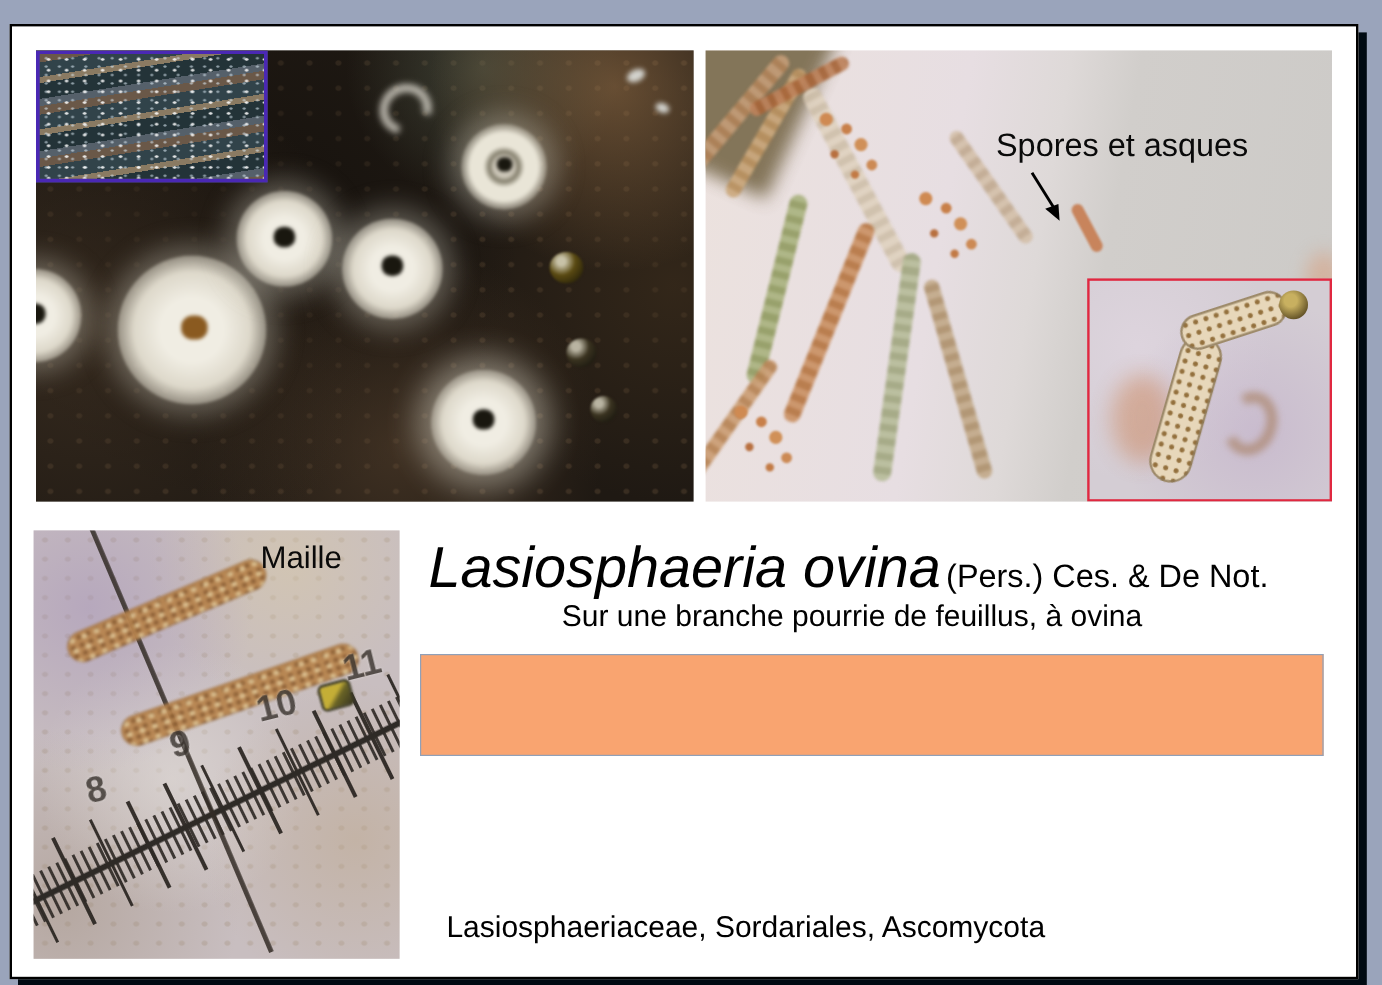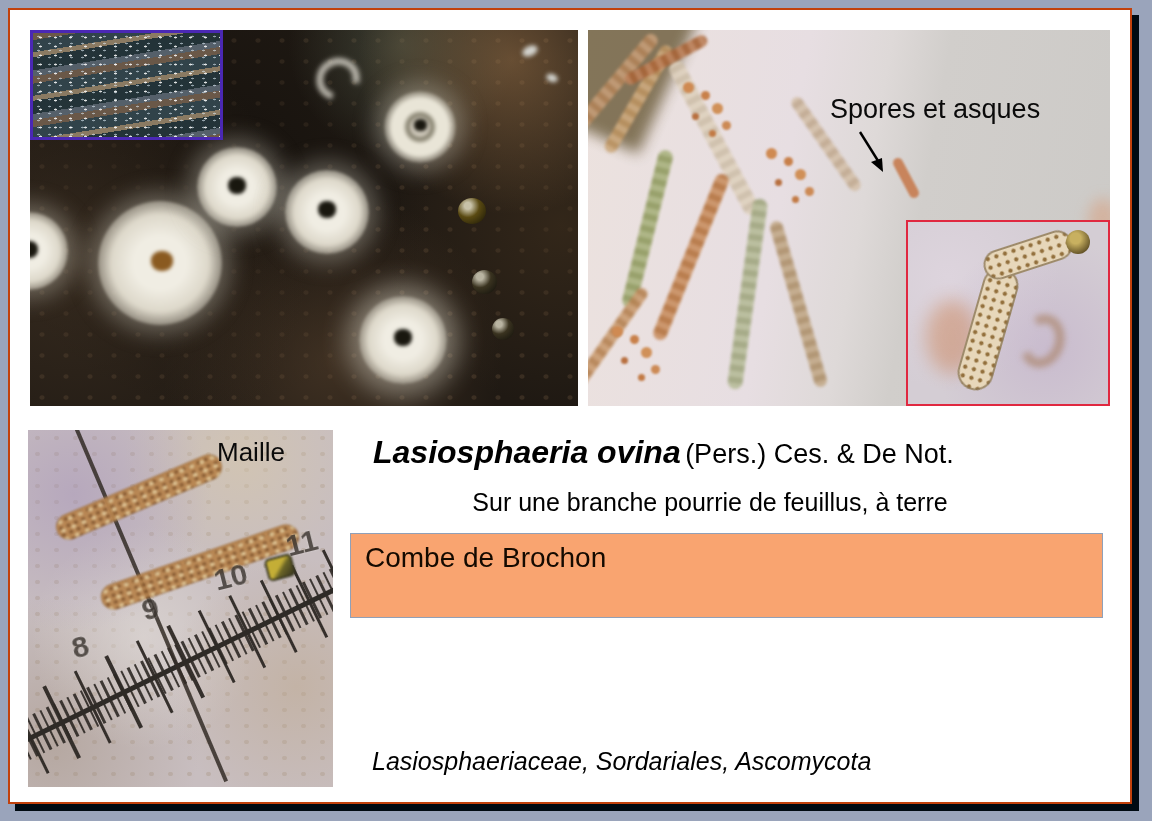--- a/index.html
+++ b/index.html
@@ -1,19 +1,19 @@
 <!DOCTYPE html>
 <html><head>
 <meta charset="utf-8">
 <style>
   * { margin:0; padding:0; box-sizing:border-box; }
   body { font-family:"Liberation Sans", sans-serif; }
   .stage { position:relative; width:1152px; height:821px; background:#9aa4bb; overflow:hidden; }
-  .card { position:absolute; left:8px; top:8px; width:1124px; height:796px;
-          background:#ffffff; border:2px solid #c2410c; box-shadow:7px 7px 0 0 #000a12; }
+  .card { position:absolute; left:8px; top:20px; width:1124px; height:796px;
+          background:#ffffff; border:2px solid #000000; box-shadow:7px 7px 0 0 #000a12; }
 
   
   .photoA { position:absolute; left:20px; top:20px; width:548px; height:376px; overflow:hidden;
     background-color:#1f1913;
     background-image:
       radial-gradient(circle at 88% 8%,  rgba(150,112,72,.6), transparent 26%),
       radial-gradient(circle at 68% 4%,  rgba(85,95,78,.55),  transparent 22%),
       radial-gradient(circle at 8% 62%,  rgba(72,56,40,.55),  transparent 42%),
       radial-gradient(circle at 55% 88%, rgba(95,72,50,.5),   transparent 38%),
       radial-gradient(circle at 33% 42%, rgba(20,16,12,.85),  transparent 52%),
@@ -127,30 +127,30 @@
     background-size:11px 9px, 8px 7px; border:1px solid rgba(120,80,40,.4); filter:blur(1.2px); opacity:.95; }
   .s1 { left:22px; top:54px;  width:178px; transform:rotate(-23deg); }
   .s2 { left:68px; top:124px; width:208px; transform:rotate(-19deg); }
   .blobC { position:absolute; left:238px; top:126px; width:28px; height:23px; border-radius:5px;
     background:linear-gradient(135deg, #c4ae36 0 45%, #6a6426 60%, #3a3820 100%);
     border:2px solid #3a3820; transform:rotate(-15deg); filter:blur(.8px); }
   .labelC { position:absolute; left:189px; top:7px; font-size:26px; color:#0a0a0a; }
 
   
   .title-row { position:absolute; left:347px; top:424px; width:760px; white-space:nowrap; }
-  .species   { font-size:32px; font-weight:700; font-style:italic; color:#000;margin-left:16px; }
+  .species   { font-size:48px; font-weight:400; font-style:italic; color:#000; }
   .authority { font-size:27px; color:#000; }
   .habitat { position:absolute; left:380px; top:478px; width:640px; text-align:center; font-size:25px; color:#000; }
   .locbox { position:absolute; left:340px; top:523px; width:753px; height:85px;
     background:#f9a470; border:1px solid #90a0b8; padding:6px 14px; }
   .locbox div { font-size:28px; line-height:35px; color:#140a00; white-space:pre-wrap; }
   .note { position:absolute; left:345px; top:630px; width:725px; font-size:25px; line-height:33px; color:#000; }
   .note .bullet { margin-right:9px; font-size:22px; }
   .credit { position:absolute; left:345px; top:700px; width:740px; text-align:right; font-size:22px; color:#000; }
-  .taxonomy { position:absolute; left:362px; top:737px; font-size:25px; font-style:italic; color:#000; }
+  .taxonomy { position:absolute; left:362px; top:737px; font-size:25px; color:#000; }
 </style>
 </head>
 <body>
 
 <div class="stage">
   <div class="card">
 
     <div class="photoA">
       <div class="fb b6">
           <div class="dot"></div>
@@ -224,20 +224,19 @@
       <span class="rnum n9">9</span>
       <span class="rnum n10">10</span>
       <span class="rnum n11">11</span>
       <div class="labelC">Maille</div>
     </div>
 
     <div class="title-row">
       <span class="species">Lasiosphaeria ovina</span>
       <span class="authority">(Pers.) Ces. &amp; De Not.</span>
     </div>
-    <div class="habitat">Sur une branche pourrie de feuillus, à terre</div>
+    <div class="habitat">Sur une branche pourrie de feuillus, à ovina</div>
     <div class="locbox">
-      <div>Combe de Brochon</div>
     </div>
     <div class="taxonomy">Lasiosphaeriaceae, Sordariales, Ascomycota</div>
 
   </div>
 </div>
 
 </body></html>

